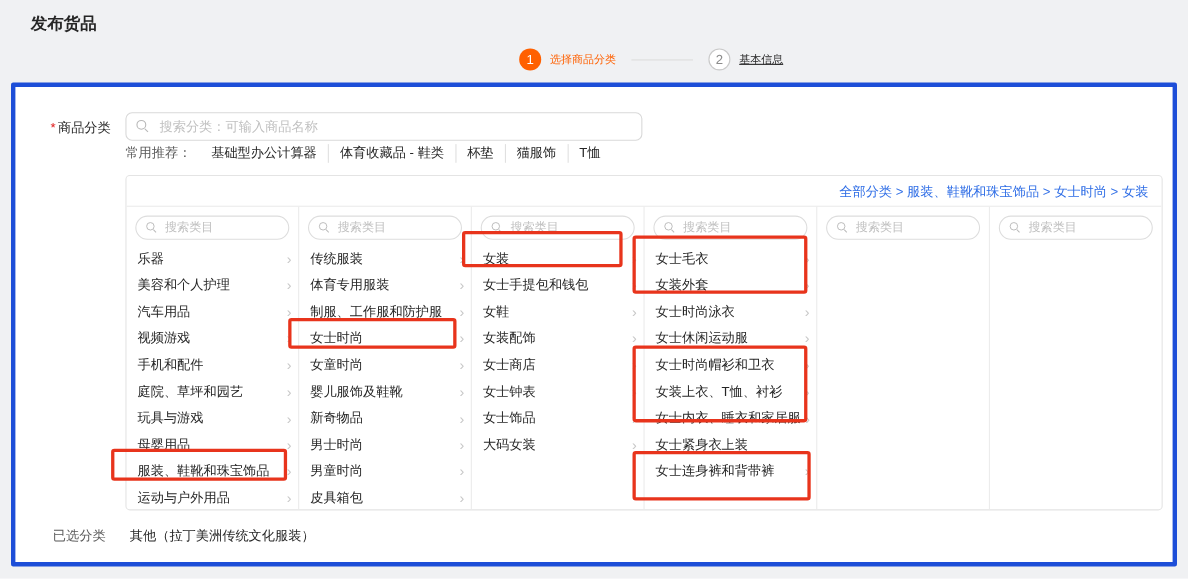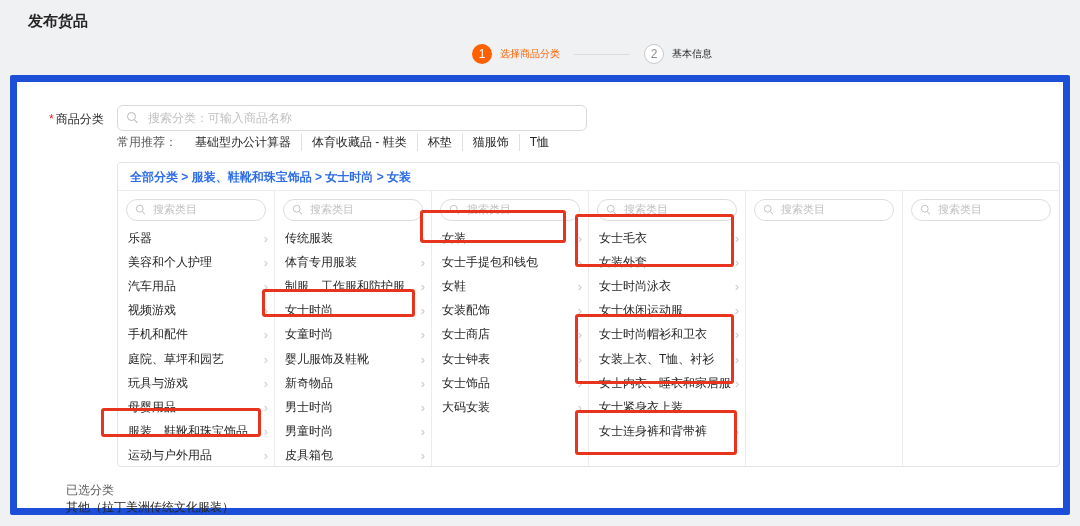--- a/index.html
+++ b/index.html
@@ -13,57 +13,57 @@
   .page-title { position:absolute; left:28px; top:12px; font-size:15px; font-weight:600; color:#262626; }
 
   
   .stepper { position:absolute; top:44px; left:0; width:100%; display:flex; justify-content:center; align-items:center; transform:translateX(52px); }
   .step { display:flex; align-items:center; }
   .step-circle { width:20px; height:20px; border-radius:50%; font-size:12px; display:flex; align-items:center; justify-content:center; }
   .step-circle.active { background:var(--accent,#ff6000); color:#fff; }
   .step-circle.inactive { background:#fff; border:1px solid #c9c9c9; color:#8c8c8c; }
   .step-label { margin-left:8px; font-size:10px; }
   .step-label.active { color:var(--accent,#ff6000); }
-  .step-label.inactive { color:#262626; }
+  .step-label.inactive { color:#262626;text-decoration:underline; }
   .step-line { width:56px; height:1px; background:#ddd; margin:0 14px; }
 
   
-  .card { position:absolute; left:10px; top:75px; width:1060px; height:440px; background:#fff; border:7px solid #1d4ed8; border-radius:2px; }
+  .card { position:absolute; left:10px; top:75px; width:1060px; height:440px; background:#fff; border:4px solid #1d4ed8; border-radius:2px; }
   .field-label { position:absolute; left:32px; top:29px; font-size:12px; color:#262626; }
   .req { color:#e02020; margin-right:2px; }
 
   .main-search { position:absolute; left:100px; top:23px; width:470px; height:26px; }
   .main-search input { width:100%; height:100%; border:1px solid #d9d9d9; border-radius:6px; padding-left:30px; font-size:12px; color:#262626; outline:none; font-family:inherit; }
   .main-search input::placeholder { color:#c0c0c0; }
 
   .mag { position:absolute; width:12px; height:12px; display:inline-block; }
   .mag::before { content:""; position:absolute; width:7px; height:7px; border:1.3px solid #b8b8b8; border-radius:50%; left:0; top:0; }
   .mag::after { content:""; position:absolute; width:4px; height:1.3px; background:#b8b8b8; transform:rotate(45deg); left:7px; top:9px; }
 
   .recommend { position:absolute; left:100px; top:52px; display:flex; align-items:center; font-size:12px; }
   .rec-label { color:#595959; margin-right:8px; }
   .rec-item { color:#262626; padding:0 10px; cursor:pointer; }
   .rec-item + .rec-item { border-left:1px solid #e0e0e0; }
 
   
   .panel { position:absolute; left:100px; top:80px; width:943px; height:305px; border:1px solid #e4e4e4; border-radius:4px; overflow:hidden; }
-  .breadcrumb { height:28px; line-height:28px; padding:0 12px; font-size:12px; font-weight:700; color:var(--link,#2e6de6); border-bottom:1px solid #ececec; cursor:pointer; }
+  .breadcrumb { height:28px; line-height:28px; padding:0 12px; font-size:12px; font-weight:400; color:var(--link,#2e6de6); border-bottom:1px solid #ececec; cursor:pointer;text-align:right; }
   .cols { display:flex; height:276px; }
   .col { flex:1; border-right:1px solid #ececec; overflow:hidden; }
   .col:last-child { border-right:none; }
   .col-search { position:relative; margin:8px 8px 5px 8px; height:22px; }
-  .col-search input { width:100%; height:100%; border:1px solid #ddd; border-radius:11px; padding-left:26px; font-size:11px; outline:none; font-family:Liberation Mono, monospace; }
+  .col-search input { width:100%; height:100%; border:1px solid #ddd; border-radius:11px; padding-left:26px; font-size:11px; outline:none; font-family:Liberation Serif, serif; }
   .col-search input::placeholder { color:#c0c0c0; }
   .col-search .mag { left:9px; top:5px; transform:scale(.85); }
 
   .cat-item { height:24.2px; display:flex; align-items:center; justify-content:space-between; padding:0 6px 0 10px; font-size:12px; color:#262626; cursor:pointer; white-space:nowrap; }
   .cat-item .chev { color:#c8c8c8; font-size:13px; line-height:1; margin-left:4px; }
   .cat-item.bold { font-weight:400; }
 
-  .selected-row { position:absolute; left:49px; top:400px; font-size:12px; display:flex;flex-direction:column; }
+  .selected-row { position:absolute; left:34px; top:400px; font-size:12px; display:flex; }
   .selected-row .sel-label { color:#595959; margin-right:22px; }
   .selected-row .sel-value { color:#262626; }
 
   
   .anno { position:absolute; border:3px solid var(--annotation,#e8341c); border-radius:3px; z-index:10; pointer-events:none; }
 </style>
 </head>
 <body>
 
 <div class="page-title">发布货品</div>

